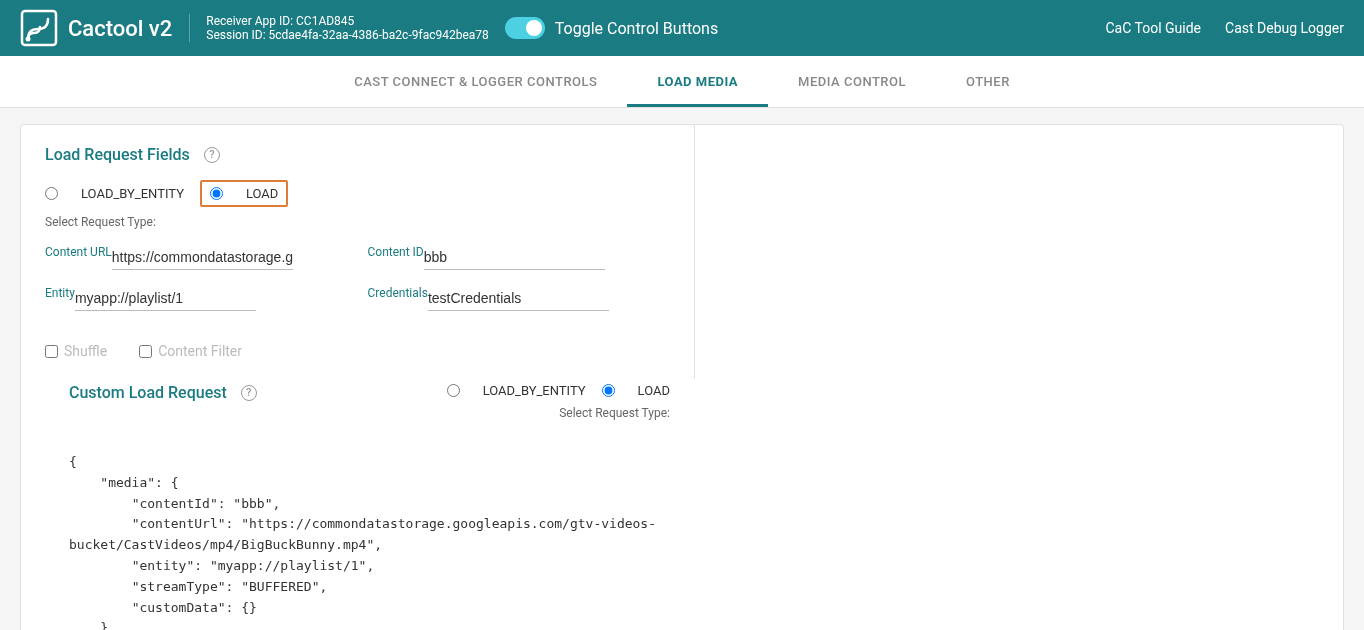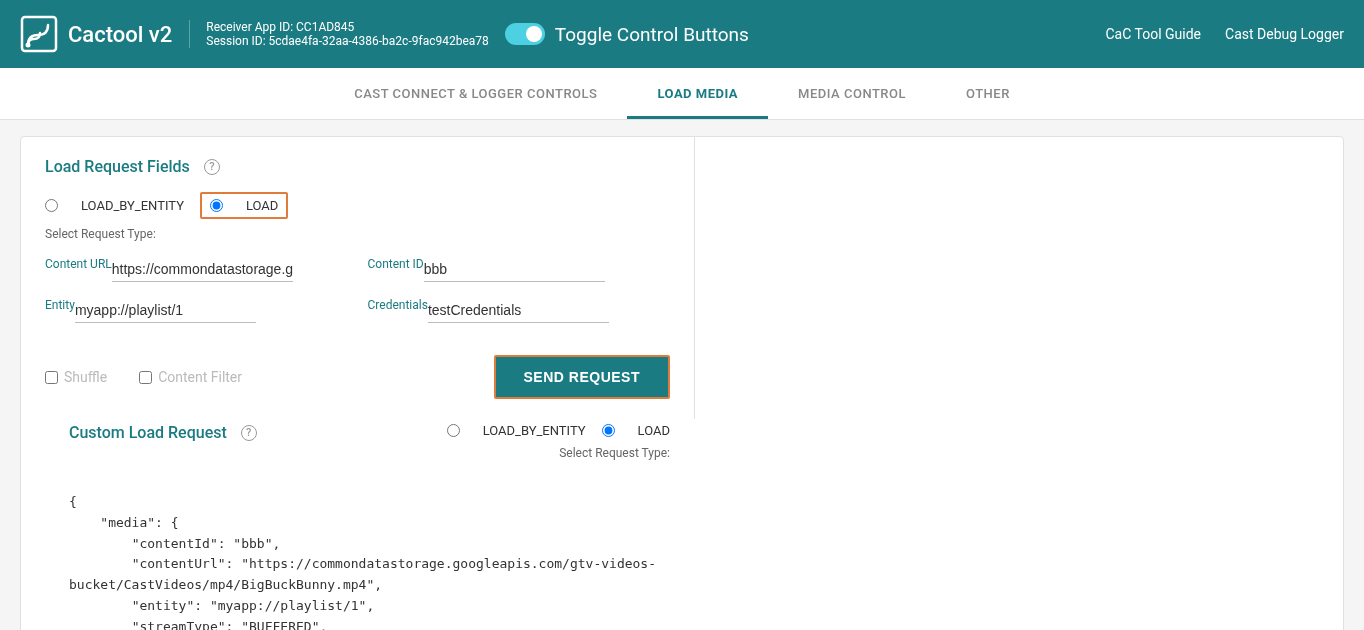--- a/index.html
+++ b/index.html
@@ -5,21 +5,21 @@
     * { box-sizing: border-box; margin: 0; padding: 0; }
     body { font-family: 'Roboto', Arial, sans-serif; font-size: 14px; background: #f5f5f5; color: #333; }
 
     
     .header {
       background: #1a7b82;
       color: white;
       display: flex;
       align-items: center;
       padding: 0 20px;
-      height: 68px;
+      height: 56px;
       gap: 16px;
     }
     .header-logo {
       display: flex;
       align-items: center;
       gap: 10px;
       font-size: 22px;
       font-weight: 500;
       color: white;
     }
@@ -38,21 +38,21 @@
     .header-right {
       margin-left: auto;
       display: flex;
       align-items: center;
       gap: 24px;
     }
     .toggle-area {
       display: flex;
       align-items: center;
       gap: 10px;
-      font-size: 19px;
+      font-size: 16px;
     }
     .toggle-switch {
       width: 40px;
       height: 22px;
       background: #4dd0e1;
       border-radius: 11px;
       position: relative;
       cursor: pointer;
     }
     .toggle-switch::after {
@@ -344,21 +344,20 @@
           <div class="checkbox-row">
             <label class="checkbox-label">
               <input type="checkbox" style="">
               <span>Shuffle</span>
             </label>
             <label class="checkbox-label">
               <input type="checkbox" style="">
               <span>Content Filter</span>
             </label>
           </div>
-          <button class="send-request-btn">SEND REQUEST</button>
         </div>
       </div>
 
       <div class="divider-v"></div>
 
       <div class="right-panel">
         <div class="right-panel-top">
           <div class="section-title">
             <span>Custom Load Request</span>
             <span class="help-icon">?</span>

